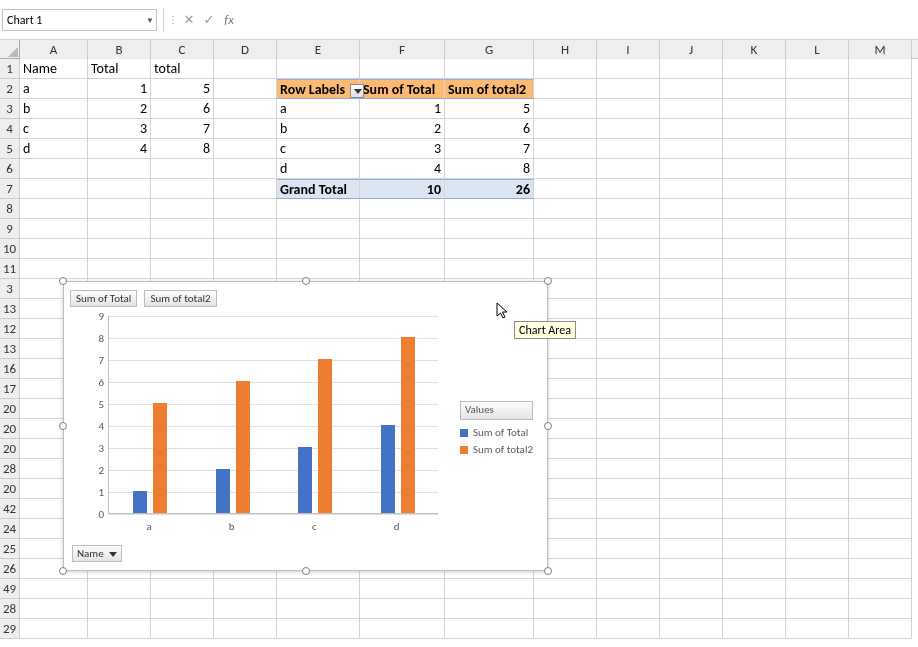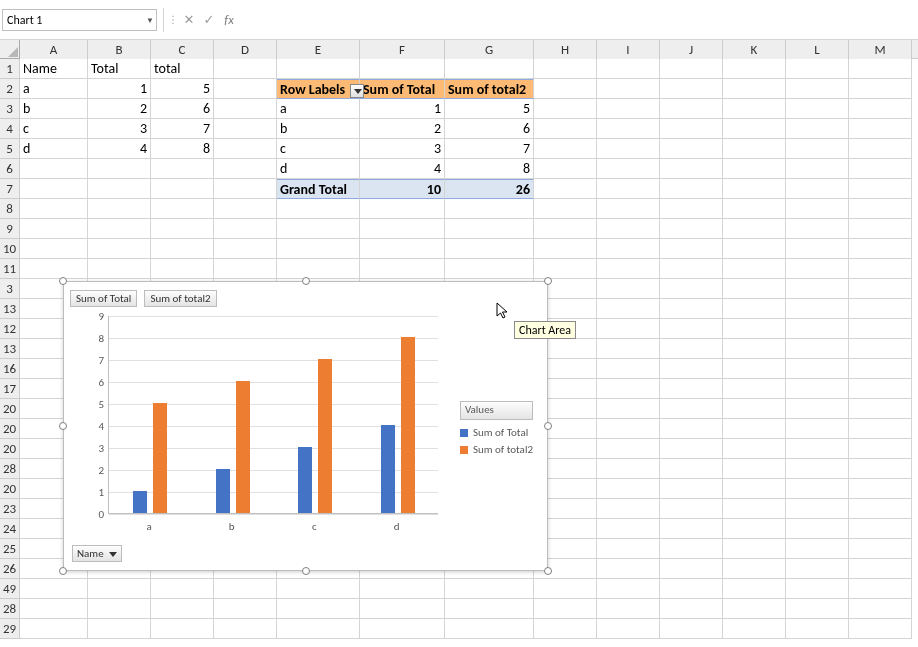--- a/index.html
+++ b/index.html
@@ -129,21 +129,21 @@
       <div class="rowh">13</div>
       <div class="rowh">12</div>
       <div class="rowh">13</div>
       <div class="rowh">16</div>
       <div class="rowh">17</div>
       <div class="rowh">20</div>
       <div class="rowh">20</div>
       <div class="rowh">20</div>
       <div class="rowh">28</div>
       <div class="rowh">20</div>
-      <div class="rowh">23</div>
+      <div class="rowh">42</div>
       <div class="rowh">24</div>
       <div class="rowh">25</div>
       <div class="rowh">26</div>
       <div class="rowh">49</div>
       <div class="rowh">28</div>
       <div class="rowh">29</div>
     </div>
   <div class="cells" id="cellsArea">
       <div class="row">
         <div class="cell colA">Name</div>

